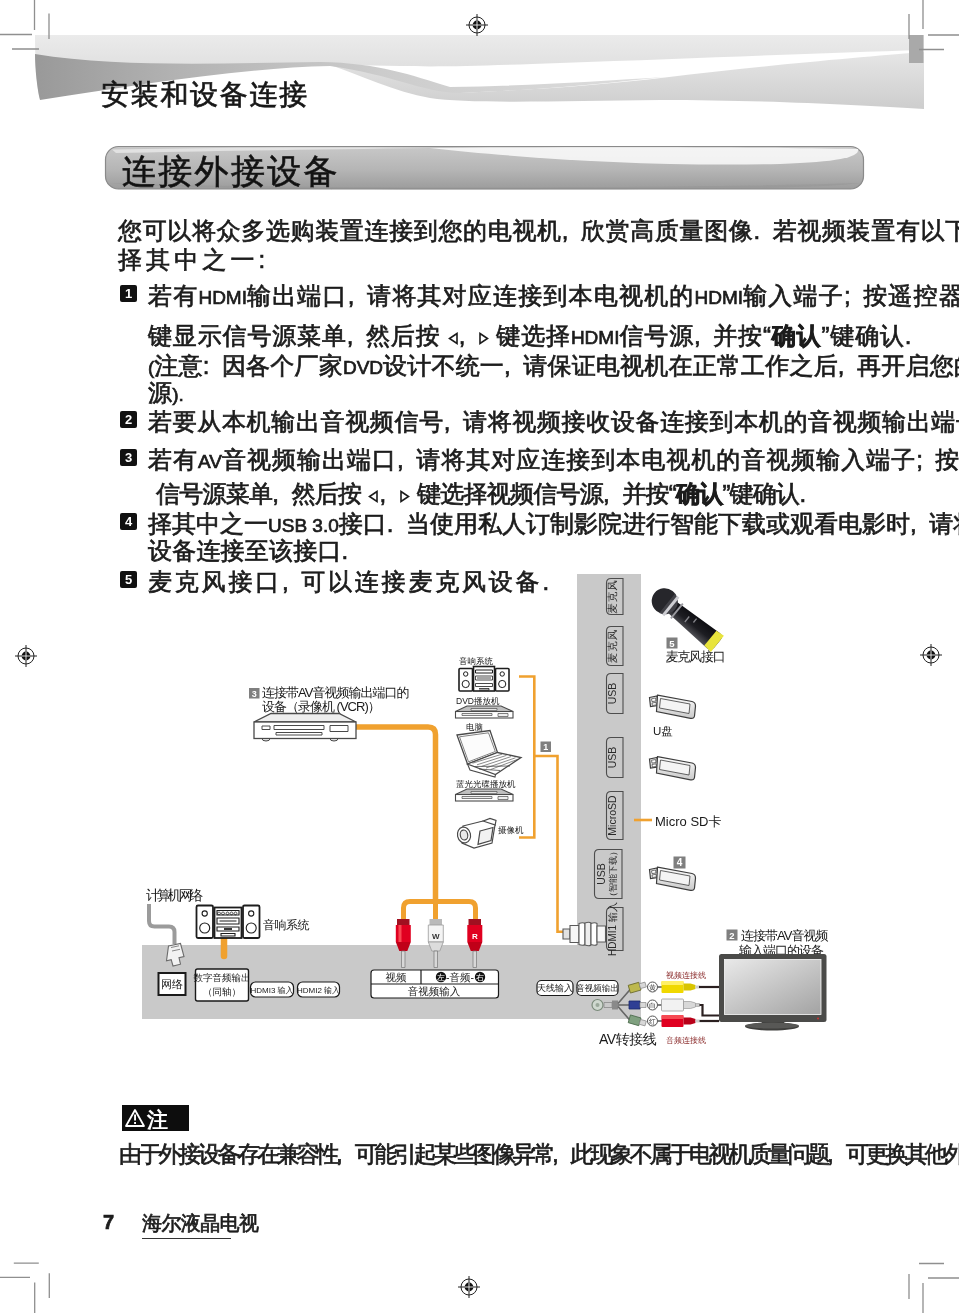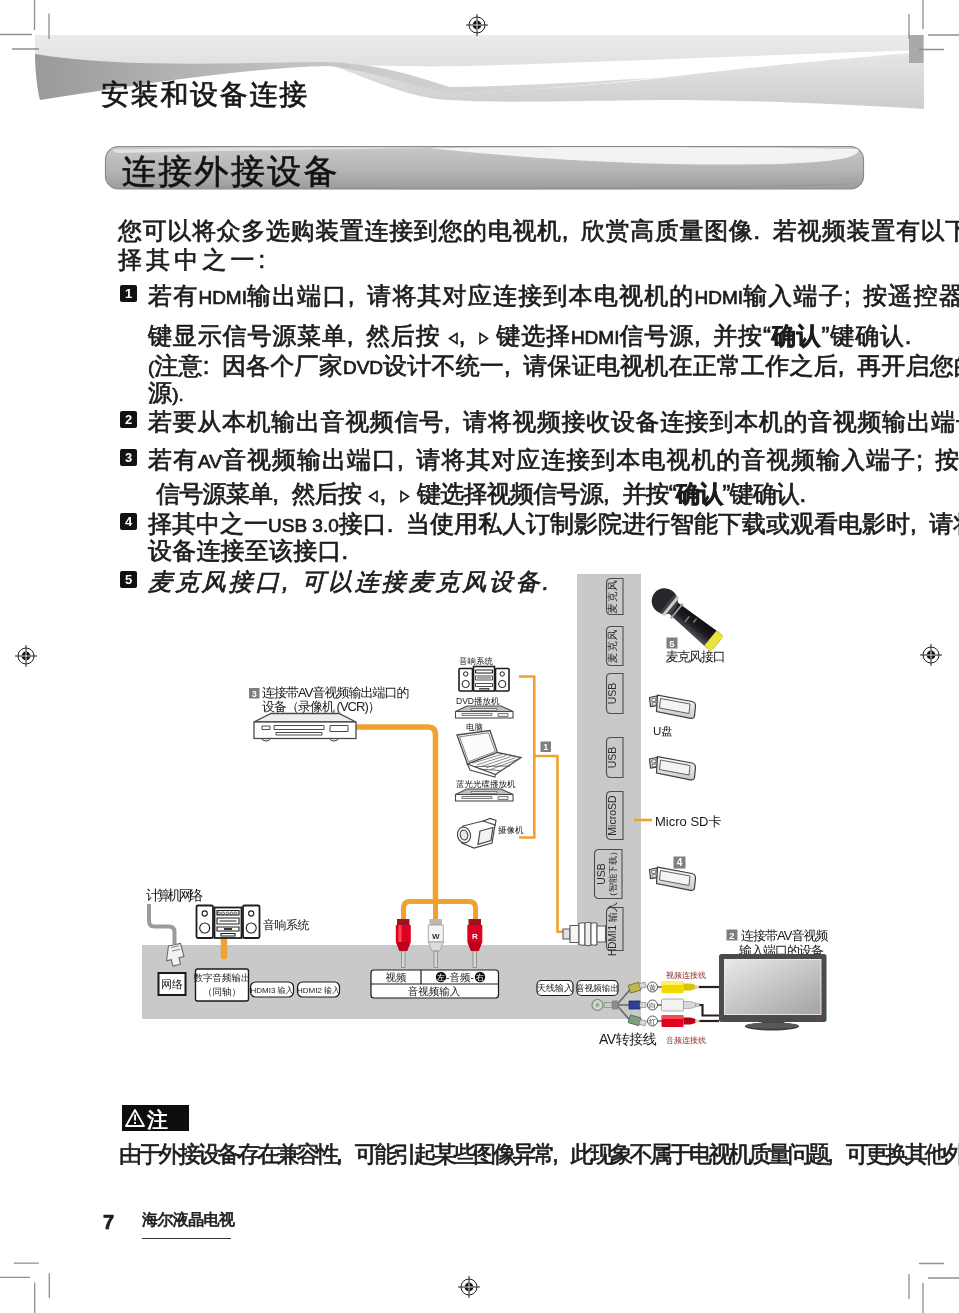--- a/index.html
+++ b/index.html
@@ -107,21 +107,21 @@
       <path d="M10,1.5 L2.5,6.5 L10,11.5 Z" fill="none" stroke="#1c1c1c" stroke-width="1.6"></path>
     </svg><span class="cjk"><span class="pw">,</span></span><svg class="ar" width="11" height="13" viewBox="0 0 11 13">
       <path d="M1,1.5 L8.5,6.5 L1,11.5 Z" fill="none" stroke="#1c1c1c" stroke-width="1.6"></path>
     </svg> <span class="cjk" style="letter-spacing:-0.75px">键选择视频信号源<span class="pw">,</span>并按“<b>确认</b>”键确认<span class="pw">.</span></span></div>
 
 <div class="mk" style="left:120px;top:513px;">4</div>
 <div class="t" style="left:148px;top:508px;"><span class="cjk" style="letter-spacing:0px">择其中之一</span>USB 3.0<span class="cjk" style="letter-spacing:0px">接口<span class="pw">.</span>当使用私人订制影院进行智能下载或观看电影时<span class="pw">,</span>请将移动存储</span></div>
 <div class="t cjk" style="left:148px;top:535px;">设备连接至该接口<span class="pw">.</span></div>
 
 <div class="mk" style="left:120px;top:571px;">5</div>
-<div class="t cjk" style="left:148px;top:566px;letter-spacing:2.8px;font-style:italic;">麦克风接口<span class="pw">,</span>可以连接麦克风设备<span class="pw">.</span></div>
+<div class="t cjk" style="left:148px;top:566px;letter-spacing:2.8px;">麦克风接口<span class="pw">,</span>可以连接麦克风设备<span class="pw">.</span></div>
 
 <svg id="diag" class="abs" style="left:0;top:560px" width="959" height="500" viewBox="0 560 959 500" font-family="Liberation Sans,sans-serif">
 
   <path d="M577,574 H641 V1019 H142 V945 H577 Z" fill="#c9c9c9"></path>
 
   <g stroke="#4d4d4d" stroke-width="1.1" fill="none">
     <path d="M623,578.5 V614.5 H611 Q606.5,614.5 606.5,610 V583 Q606.5,578.5 611,578.5 Z"></path>
 
     <path d="M623,626.5 V665.5 H611 Q606.5,665.5 606.5,661 V631 Q606.5,626.5 611,626.5 Z"></path>
 
@@ -492,14 +492,14 @@
     <rect x="10.1" y="6.5" width="1.9" height="6" fill="#fff"></rect>
     <rect x="10.1" y="14" width="1.9" height="2" fill="#fff"></rect>
   </svg>
   <span style="position:absolute;left:25px;top:1px;font-size:21px;font-weight:bold;letter-spacing:1px;">注意</span>
 </div>
 
 <div class="t" style="left:119px;top:1138.6px;font-size:23px;letter-spacing:-3.25px;">由于外接设备存在兼容性<span class="pw">,</span>可能引起某些图像异常<span class="pw">,</span>此现象不属于电视机质量问题<span class="pw">,</span>可更换其他外接设备重试</div>
 
 <div class="t" style="left:103px;top:1211px;font-size:20px;font-weight:bold;">7</div>
 
-<div class="t" style="left:142px;top:1210px;font-size:16px;letter-spacing:-0.6px;">海尔液晶电视</div>
+<div class="t" style="left:142px;top:1210px;font-size:20px;letter-spacing:-0.6px;">海尔液晶电视</div>
 <div class="abs" style="left:142px;top:1238px;width:89px;border-top:1.3px solid #333;"></div>
 
 </body></html>

